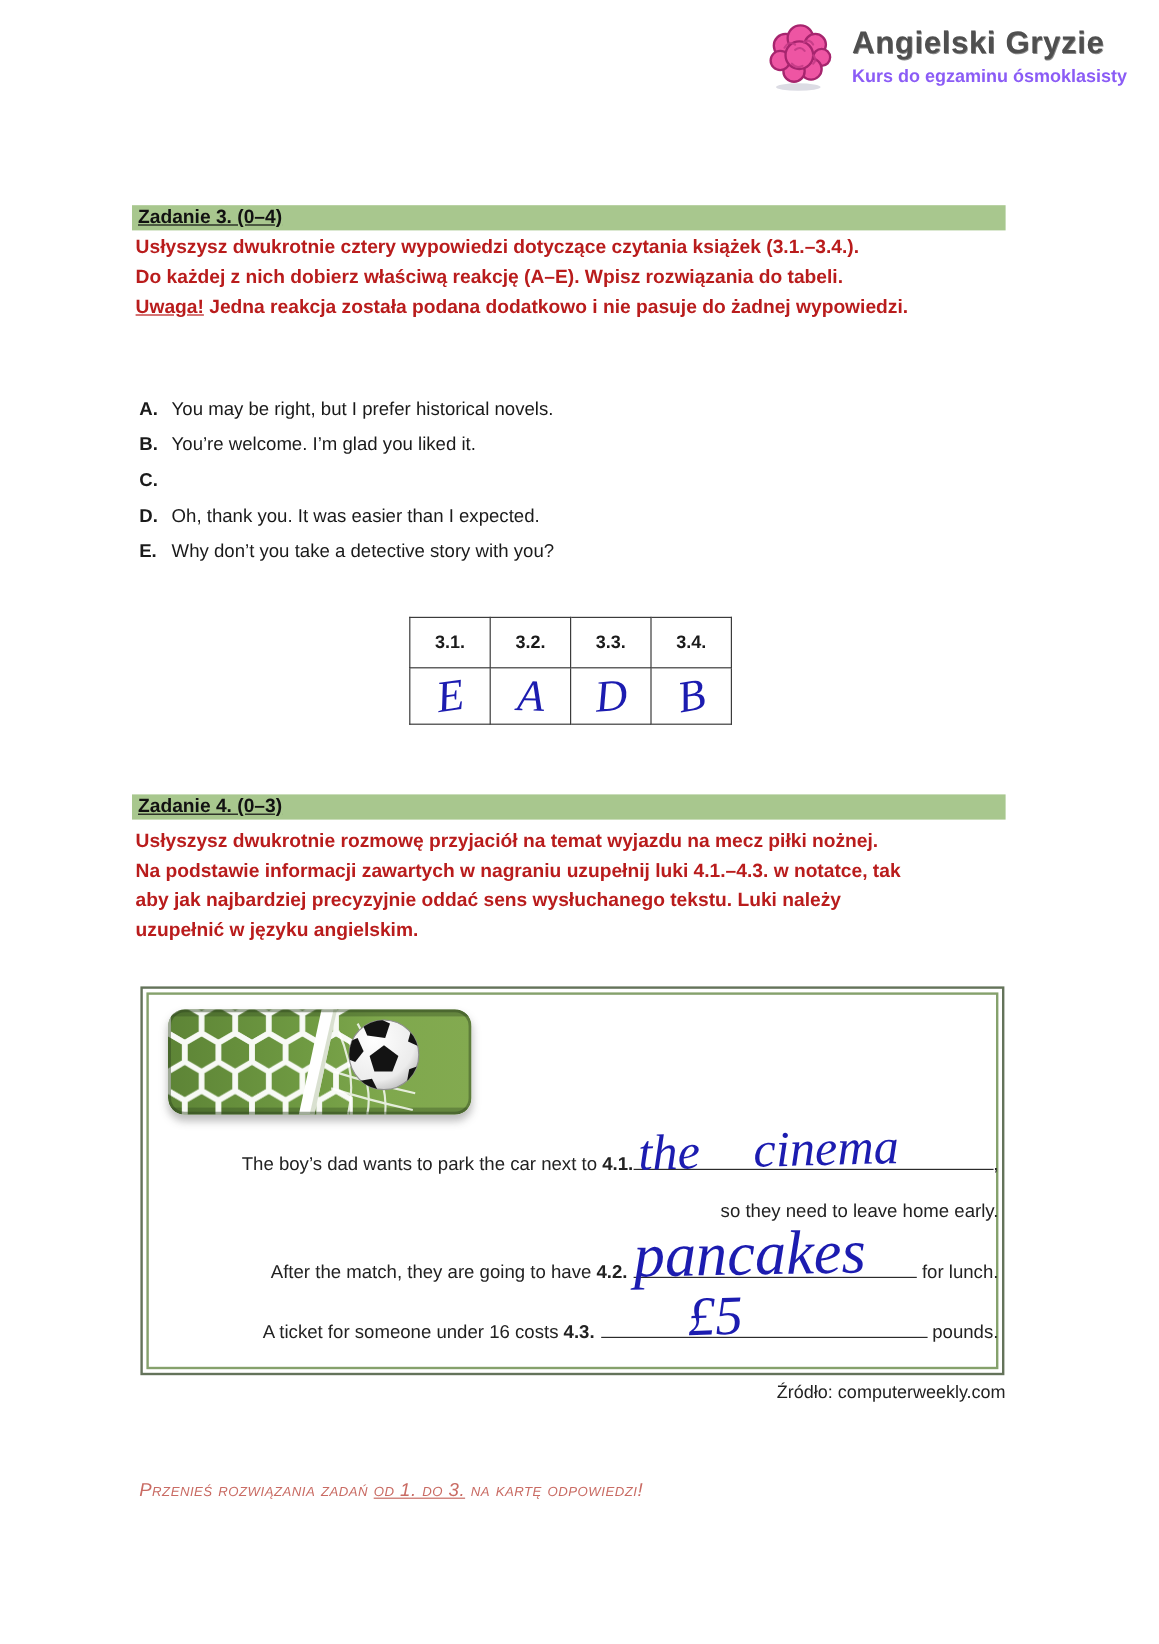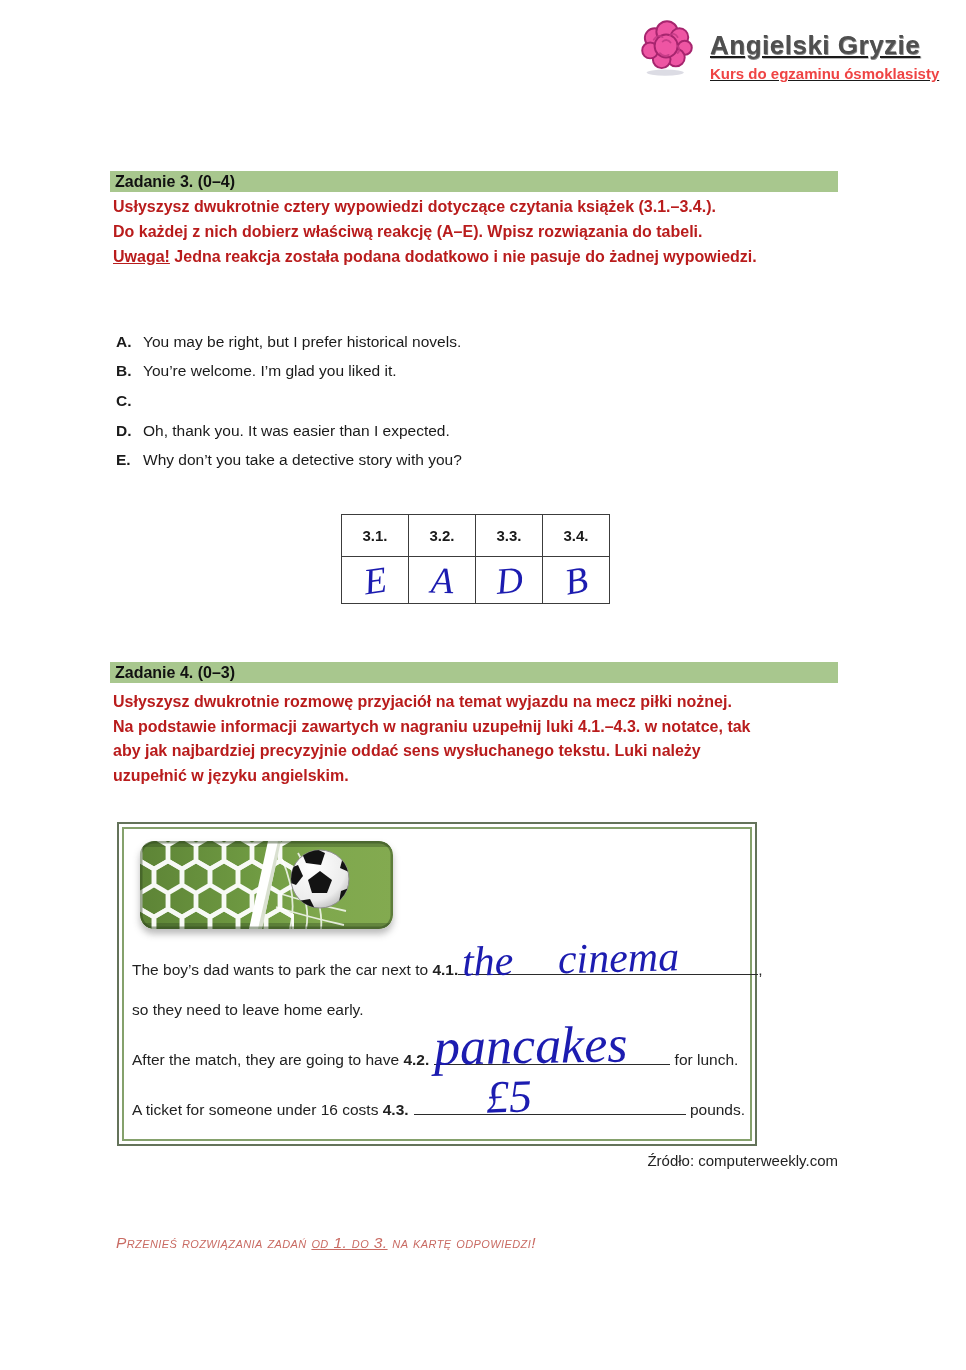--- a/index.html
+++ b/index.html
@@ -4,33 +4,33 @@
 <style>
   * { margin:0; padding:0; box-sizing:border-box; }
   html,body { background:#ffffff; }
   .page {
     position:relative; width:966px; height:1370px; margin:0 auto;
     background:#ffffff; overflow:hidden;
     font-family:"Liberation Sans", sans-serif; color:#1a1a1a;
   }
 
   
-  .brand { position:absolute; top:14px; left:636px; display:flex; align-items:flex-end; gap:12px;text-decoration:underline; }
+  .brand { position:absolute; top:14px; left:636px; display:flex; align-items:flex-start; gap:12px; }
   .brand-text { padding-top:6px; }
   .brand-title {
     font-size:26px; font-weight:bold; color:#4f4f4f; letter-spacing:0.5px;
     text-shadow:0.6px 0.6px 0 #8a8a8a;
   }
-  .brand-subtitle { font-size:15px; font-weight:bold; color:#ef4444; margin-top:4px; }
+  .brand-subtitle { font-size:15px; font-weight:bold; color:#8b5cf6; margin-top:4px; }
 
   
   .task-bar {
     position:absolute; left:110px; width:728px; height:21px;
     background:#a8c78e; font-size:16px; font-weight:bold; color:#111;
-    line-height:21px; padding-left:5px;
+    line-height:21px; padding-left:5px;text-decoration:underline;
   }
   #t3bar { top:171px; }
   #t4bar { top:662px; }
 
   
   .instr { position:absolute; left:113px; width:732px; font-size:16px; font-weight:bold; color:#b91c1c; }
   #t3instr { top:194px; line-height:25px; }
   #t4instr { top:690px; line-height:24.6px; }
   .instr-line { display:block; }
   .uline { text-decoration:underline;margin-top:44px; }
@@ -52,22 +52,22 @@
     color:#1c1cb0; font-family:cursive; font-style:italic; line-height:1; white-space:nowrap;
   }
   .cell-hand { display:inline-block; font-size:37px; }
   .rot1 { transform:rotate(-8deg); }
   .rot2 { transform:rotate(2deg); }
   .rot3 { transform:rotate(-5deg); }
   .rot4 { transform:rotate(-10deg); }
 
   
   .note-box {
-    position:absolute; left:117px; top:822px; width:640px; height:324px;
-    border:2px solid #64735a; padding:3px; background:#fff;
+    position:absolute; left:117px; top:822px; width:720px; height:324px;
+    border:2px solid #64735a; padding:3px; background:#fff;text-align:right;
   }
   .note-box-inner { width:100%; height:100%; border:2px solid #85a16c; position:relative; background:#fff; }
   .soccer-img { position:absolute; left:16px; top:12px; border-radius:14px; box-shadow:0 5px 7px rgba(60,60,60,0.35); }
   .note-line { position:absolute; left:8px; width:700px; font-size:15.5px; color:#222; }
   #s1 { top:131px; }
   #s2 { top:172px; }
   #s3 { top:221px; }
   #s4 { top:271px; }
   .num { font-weight:bold; }
   .blank {

